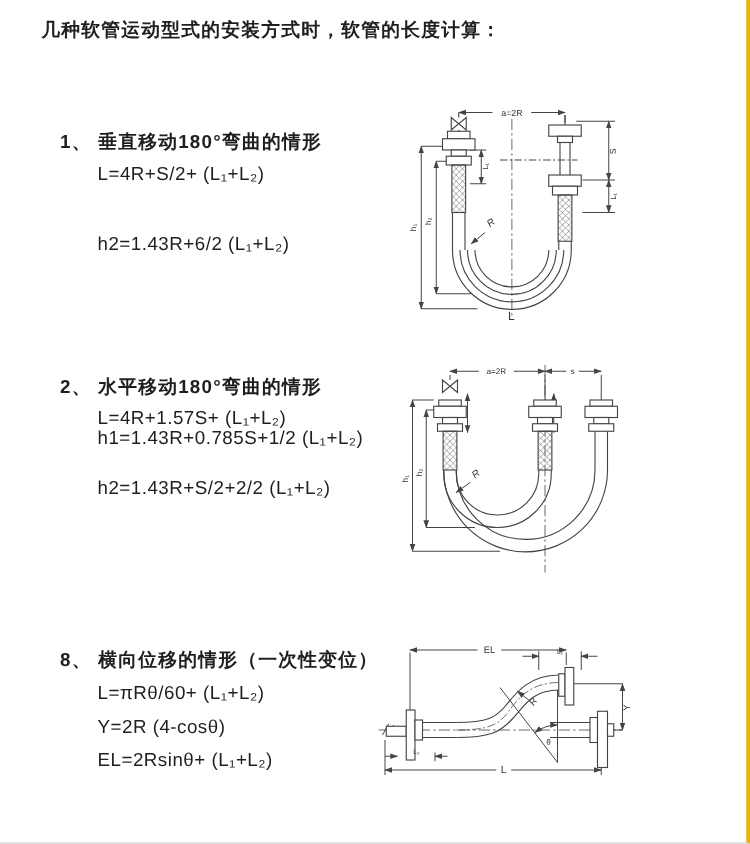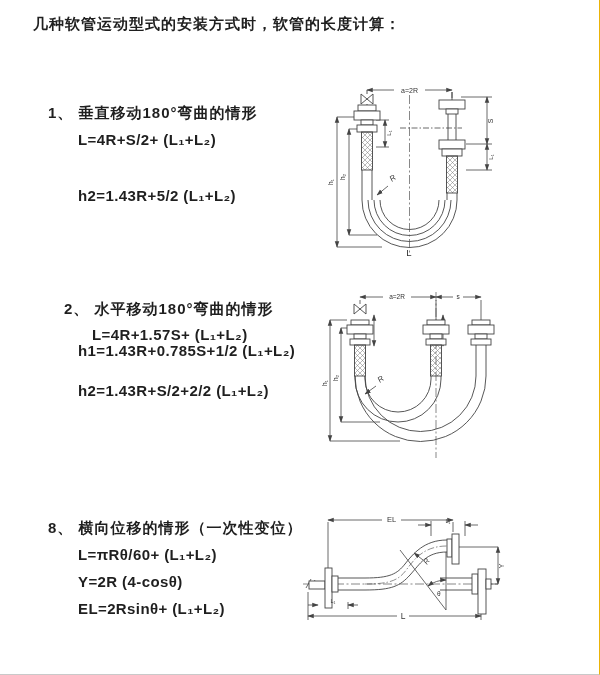--- a/index.html
+++ b/index.html
@@ -1,40 +1,40 @@
 <!DOCTYPE html>
 <html><head>
 <meta charset="utf-8">
 <style>
   html,body{margin:0;padding:0;background:#ffffff;}
   .page{
     position:relative;width:600px;height:675px;background:#fff;
     font-family:"Liberation Sans","DejaVu Sans",sans-serif;color:#1f1f1f;
     overflow:hidden;box-sizing:border-box;
-    border-right:1px solid #eab308;border-bottom:1px solid #c9c9c9;
+    border-right:3px solid #eab308;border-bottom:1px solid #c9c9c9;
   }
   .title{position:absolute;left:33px;top:15px;font-size:15px;font-weight:bold;letter-spacing:1px;white-space:nowrap;}
   .heading{position:absolute;font-size:15px;font-weight:bold;letter-spacing:1px;white-space:nowrap;}
-  .formula{position:absolute;font-size:15px;font-weight:700;letter-spacing:.4px;white-space:nowrap;}
+  .formula{position:absolute;font-size:15px;font-weight:400;letter-spacing:.4px;white-space:nowrap;}
   .diag{position:absolute;}
   svg text{font-family:"Liberation Sans","DejaVu Sans",sans-serif;fill:#333;stroke:none;}
 </style>
 </head>
 <body>
 
 <div class="page">
 
   <div class="title">几种软管运动型式的安装方式时，软管的长度计算：</div>
 
   <div class="heading" style="left:48px;top:104px">1、 垂直移动180°弯曲的情形</div>
   <div class="formula" style="left:78px;top:131px">L=4R+S/2+ (L₁+L₂)</div>
-  <div class="formula" style="left:78px;top:187px">h2=1.43R+5/2 (L₁+L₂)</div>
-
-  <div class="heading" style="left:64px;top:300px">2、 水平移动180°弯曲的情形</div>
-  <div class="formula" style="left:92px;top:326px">L=4R+1.57S+ (L₁+L₂)</div>
+  <div class="formula" style="left:78px;top:187px">h2=1.43R+6/2 (L₁+L₂)</div>
+
+  <div class="heading" style="left:48px;top:300px">2、 水平移动180°弯曲的情形</div>
+  <div class="formula" style="left:78px;top:326px">L=4R+1.57S+ (L₁+L₂)</div>
   <div class="formula" style="left:78px;top:342px">h1=1.43R+0.785S+1/2 (L₁+L₂)</div>
   <div class="formula" style="left:78px;top:382px">h2=1.43R+S/2+2/2 (L₁+L₂)</div>
 
   <div class="heading" style="left:48px;top:519px">8、 横向位移的情形（一次性变位）</div>
   <div class="formula" style="left:78px;top:546px">L=πRθ/60+ (L₁+L₂)</div>
   <div class="formula" style="left:78px;top:573px">Y=2R (4-cosθ)</div>
   <div class="formula" style="left:78px;top:600px">EL=2Rsinθ+ (L₁+L₂)</div>
 
   <svg class="diag" style="left:320px;top:75px" width="200" height="185" viewBox="0 0 200 185">
     <defs>

